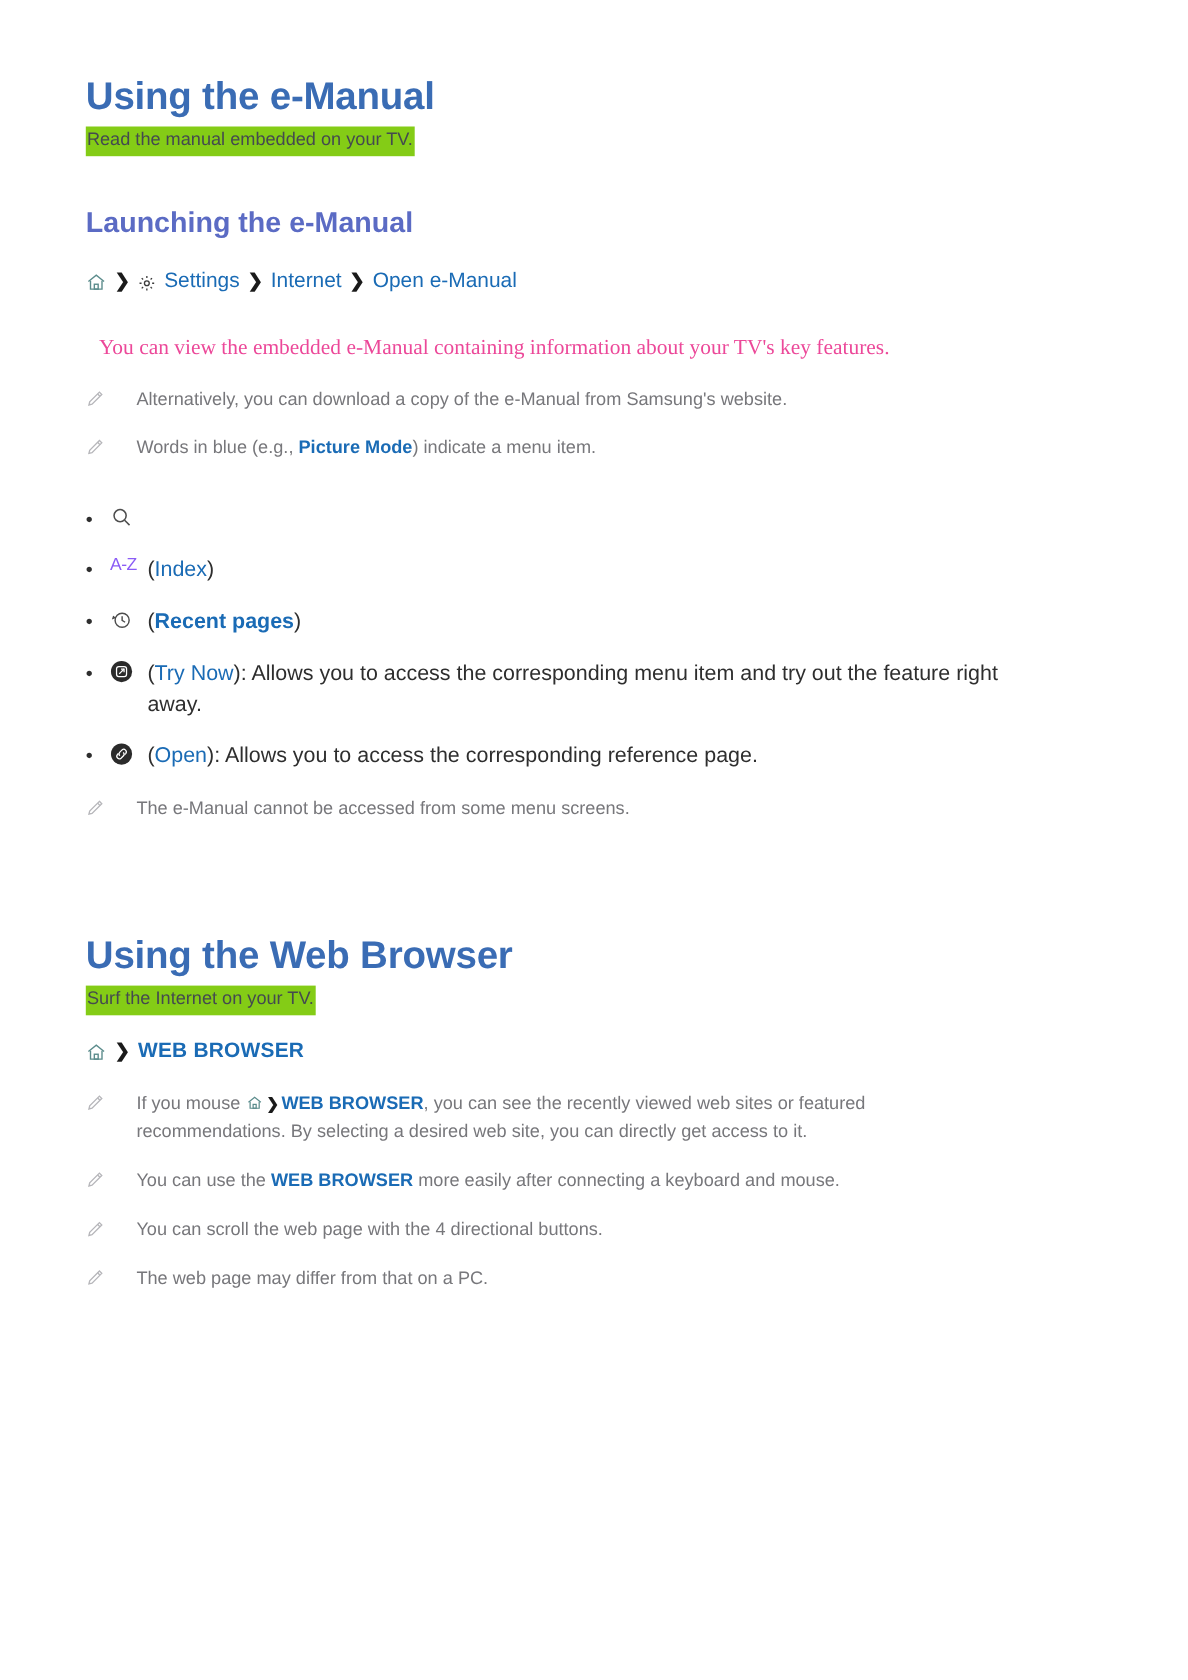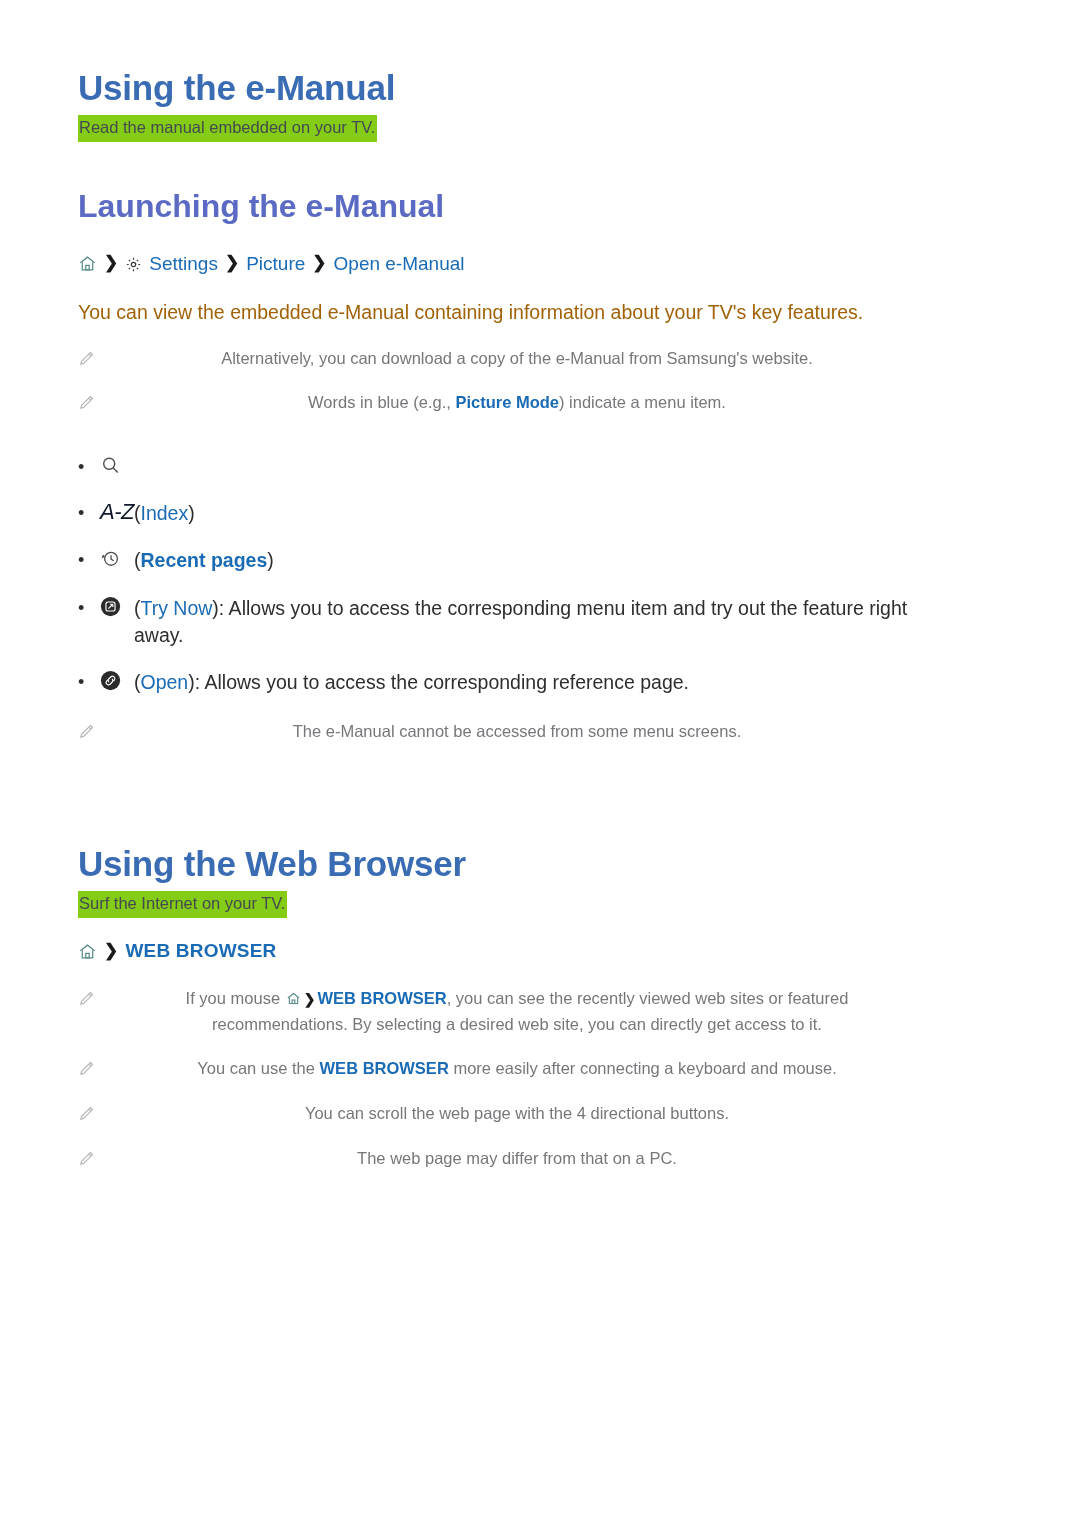--- a/index.html
+++ b/index.html
@@ -39,21 +39,21 @@
     font-size: 16.5px;
     color: #444a4f;
     background: #84cc16;
     line-height: 1.45;
     margin-top: 7px;
     padding: 1px 2px 2px 1px;
     white-space: nowrap;
   }
 
   .h2 {
-    font-size: 32px;
+    font-size: 26px;
     font-weight: 700;
     color: #5b6bc4;
     line-height: 1.2;
     margin: 0;
     padding-top: 45px;
   }
   .h2.tight { padding-top: 42px; }
 
   
   .breadcrumb {
@@ -90,44 +90,45 @@
     display: inline-block;
     width: 17px;
     height: 17px;
     flex: 0 0 auto;
     transform: translateY(1px);
   }
 
   
   .body-text {
     font-size: 19.5px;
-    color: #a16207;
+    color: #ec4899;
     line-height: 1.5;
-    margin: 0;
+    margin: 12px;
     padding-top: 23px;
+    font-family: Liberation Serif, serif;
   }
 
   
   .note {
     display: flex;
     align-items: flex-start;
     gap: 0;
     margin-top: 19px;
     font-size: 16.5px;
     color: #77777b;
     line-height: 1.55;
   }
   .note .pencil {
     flex: 0 0 auto;
     width: 17px;
     height: 17px;
     margin-top: 3px;
     margin-right: 29px;
   }
-  .note .note-body { flex: 1 1 auto; text-align: center; }
+  .note .note-body { flex: 1 1 auto; }
   .note b, .note .blue {
     color: #1a6bb5;
     font-weight: 700;
   }
   .note .inline-home {
     display: inline-block;
     width: 15px;
     height: 15px;
     vertical-align: -2px;
     margin: 0 1px;
@@ -165,27 +166,26 @@
     align-items: center;
     justify-content: flex-start;
     padding-top: 1px;
   }
   .bullet .b-text { flex: 1 1 auto; }
   .bullet .paren { color: #2e2e2e; }
   .bullet .blue { color: #1a6bb5; }
   .bullet.strong .blue { font-weight: 700; }
 
   .az-glyph {
-    font-size: 22px;
-    color: #0f172a;
+    font-size: 16px;
+    color: #8b5cf6;
     letter-spacing: -0.5px;
     line-height: 1;
     font-weight: 400;
     white-space: nowrap;
-    font-style: italic;
   }
 
   .badge {
     display: inline-block;
     width: 21px;
     height: 21px;
   }
 </style>
 </head>
 <body>
@@ -207,21 +207,21 @@
     </span>
     <span class="crumb-sep">❯</span>
     <span class="icon-gear">
       <svg viewBox="0 0 24 24" width="17" height="17" fill="none" stroke="#3b3b3b" stroke-width="1.7">
         <circle cx="12" cy="12" r="3.1"></circle>
         <path d="M12 2.6v2.6M12 18.8v2.6M21.4 12h-2.6M5.2 12H2.6M18.6 5.4l-1.8 1.8M7.2 16.8l-1.8 1.8M18.6 18.6l-1.8-1.8M7.2 7.2 5.4 5.4"></path>
       </svg>
     </span>
     <span class="crumb-text">Settings</span>
     <span class="crumb-sep">❯</span>
-    <span class="crumb-text">Picture</span>
+    <span class="crumb-text">Internet</span>
     <span class="crumb-sep">❯</span>
     <span class="crumb-text">Open e-Manual</span>
   </div>
 
   <p class="body-text">You can view the embedded e-Manual containing information about your TV's key features.</p>
 
   <div class="note">
     <span class="pencil">
       <svg viewBox="0 0 24 24" width="17" height="17" fill="none" stroke="#b6b6ba" stroke-width="1.7">
         <path d="M17.5 3.5 20.5 6.5 8 19 4 20 5 16z"></path>

